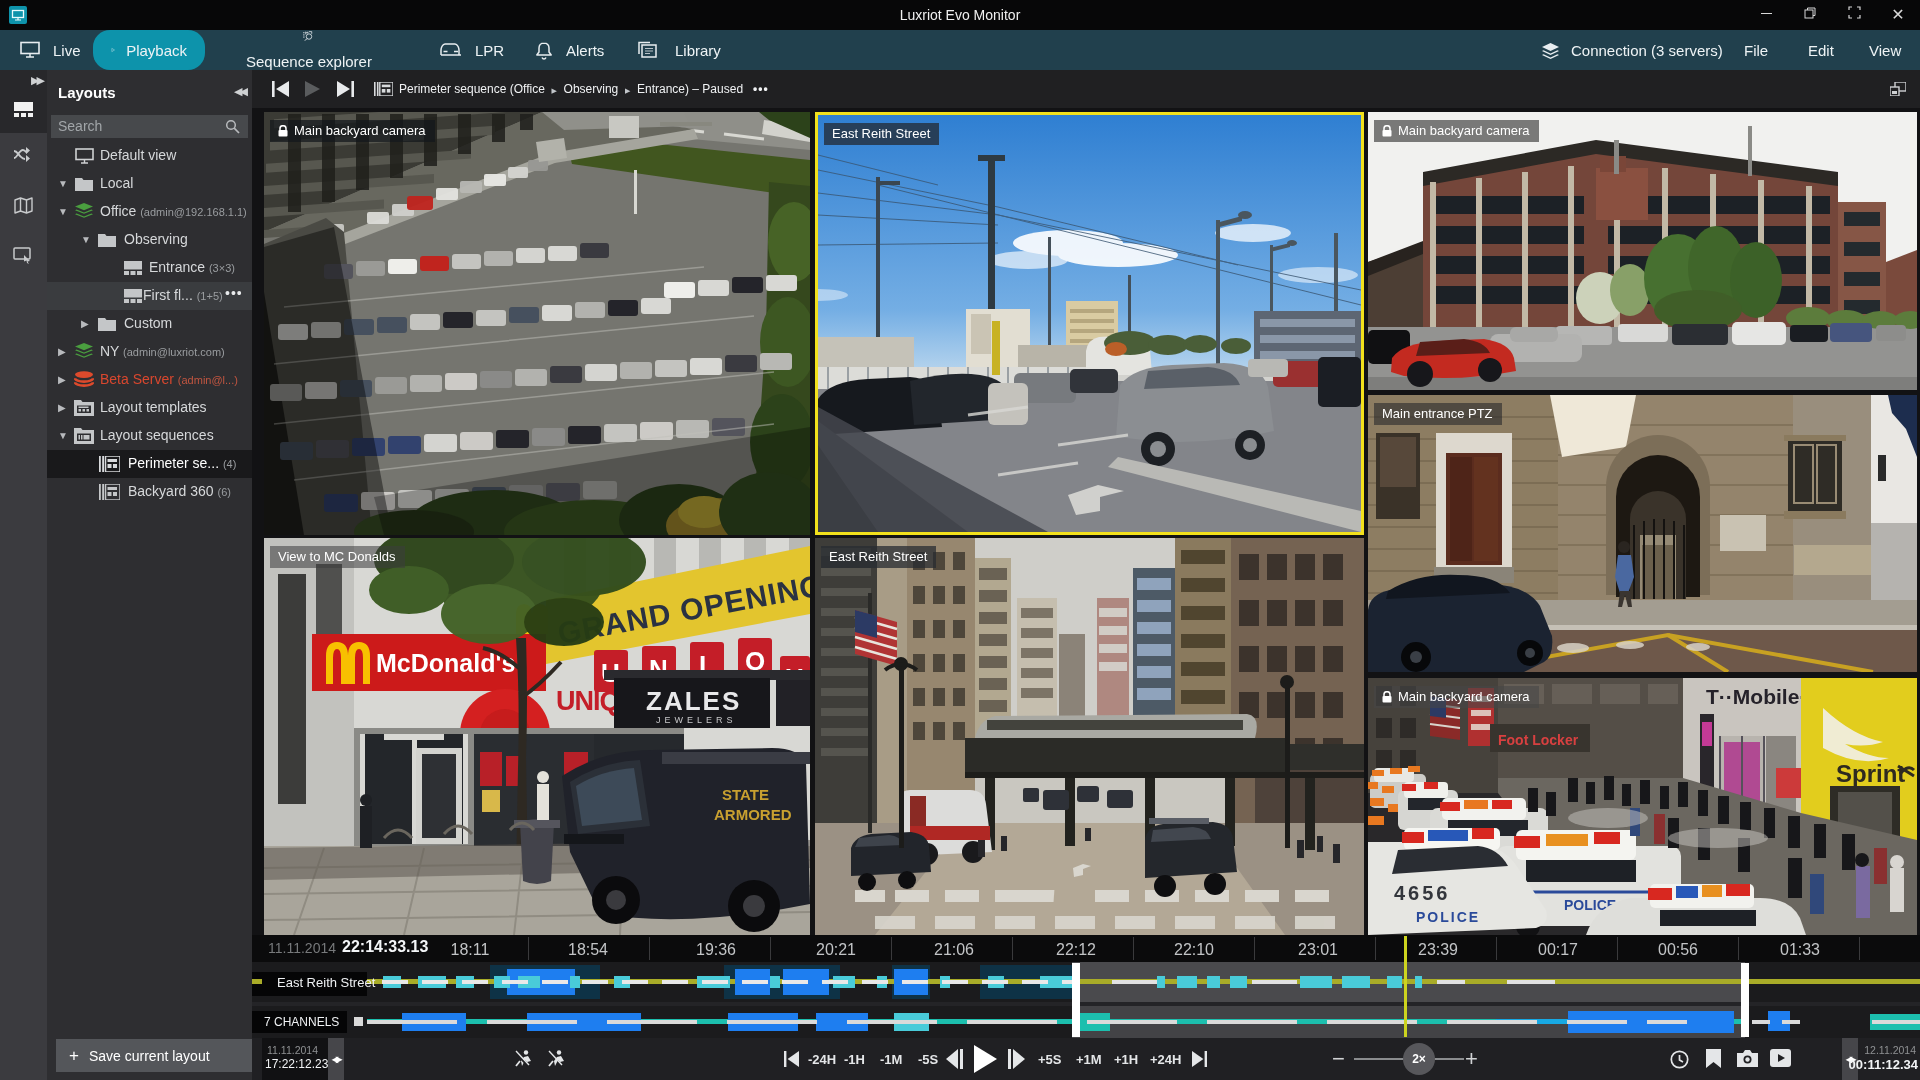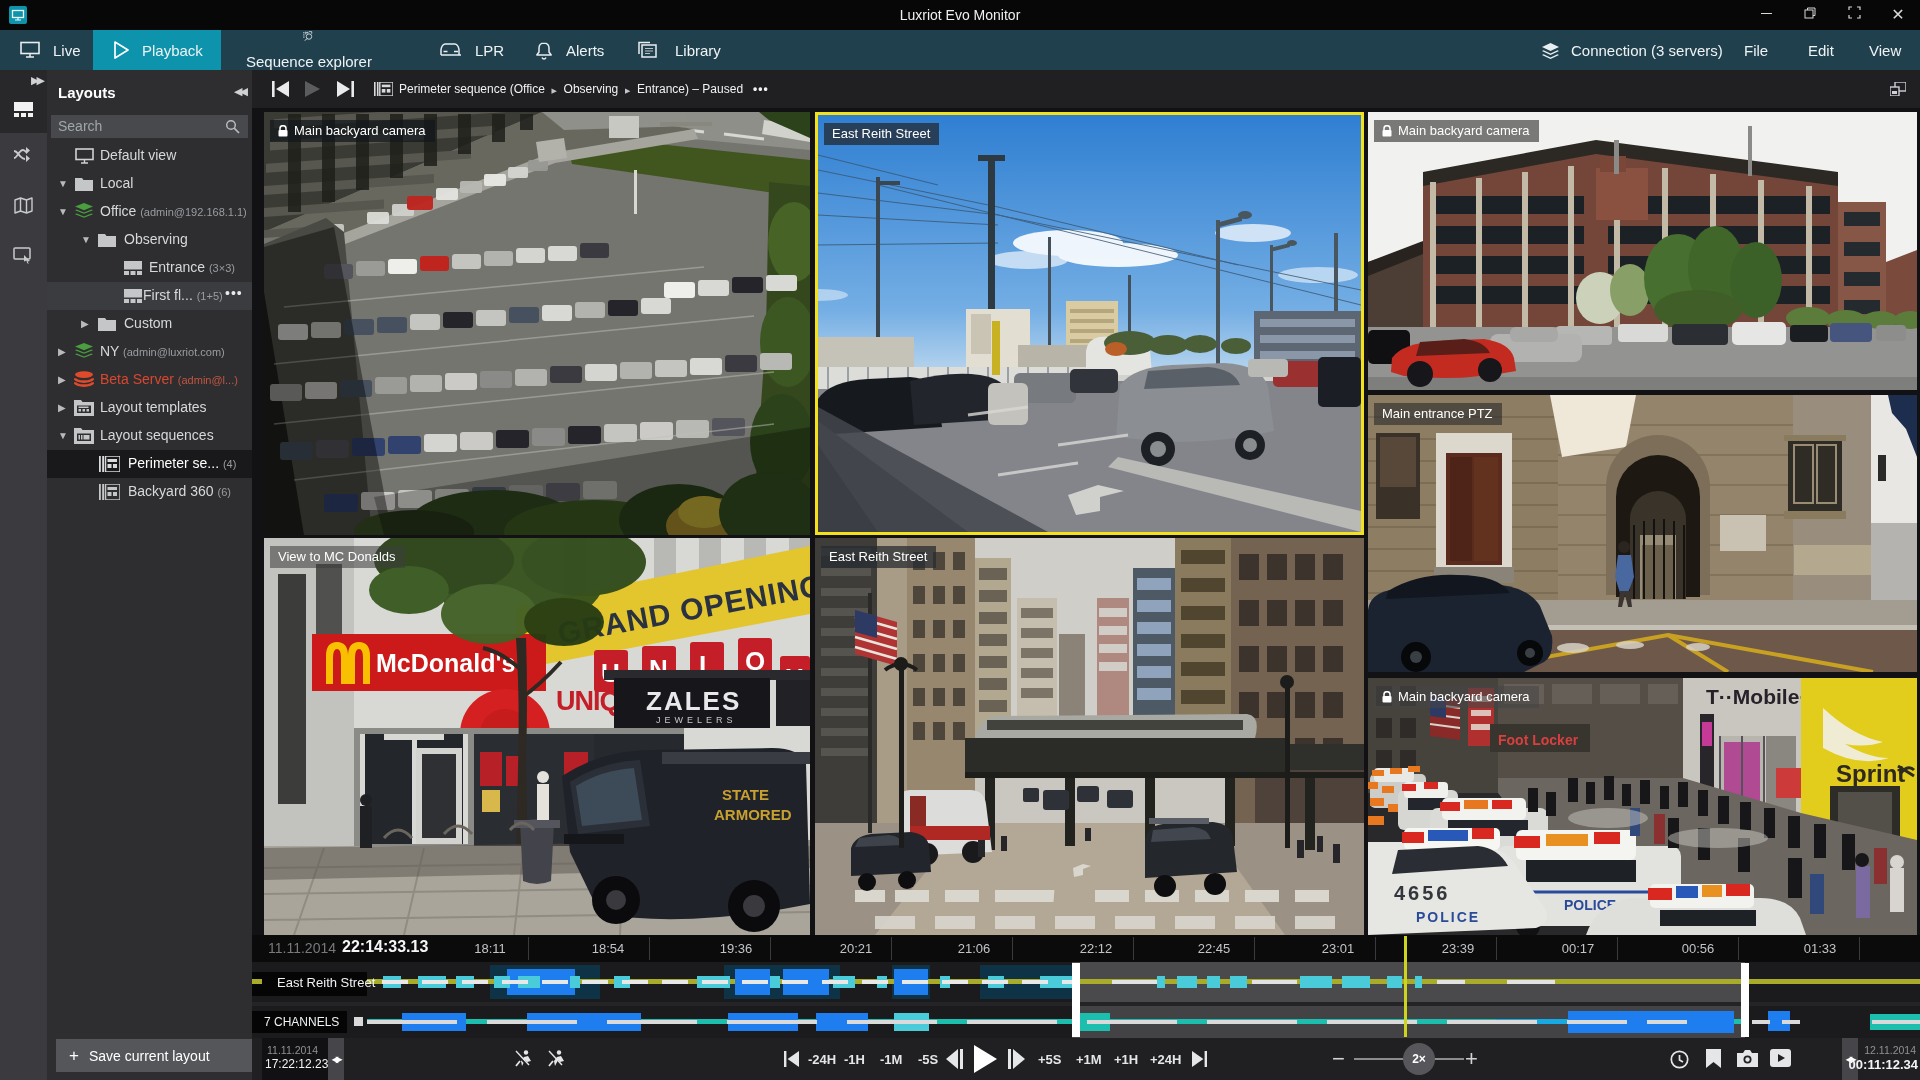--- a/index.html
+++ b/index.html
@@ -33,21 +33,21 @@
   .arr { position:absolute; top:9px; width:9px; height:9px; color:#b8babd; font-size:10px; line-height:9px; }
   #savebtn { position:absolute; left:9px; top:969px; width:196px; height:33px; background:#54565a; color:#fff; font-size:14px; line-height:33px; }
 
   
   #pbar { position:absolute; left:252px; top:70px; width:1668px; height:38px; background:#202022; }
   .tile { position:absolute; overflow:hidden; background:#333; }
   .cam-label { position:absolute; left:6px; top:8px; background:rgba(20,24,28,0.72); color:#fff; font-size:13px; padding:3px 9px 4px 8px; display:flex; align-items:center; gap:6px; z-index:5; }
 
   
   #ruler { position:absolute; left:252px; top:935px; width:1668px; height:27px; background:#0b0b0c; }
-  .ticklbl { position:absolute; top:6px; font-size:13px; color:#c2c4c6; transform:translateX(-50%);margin-left:20px; }
+  .ticklbl { position:absolute; top:6px; font-size:16px; color:#c2c4c6; transform:translateX(-50%); }
   .tickline { position:absolute; top:2px; width:1px; height:23px; background:#3a3a3c; }
   #row2 { position:absolute; left:252px; top:962px; width:1668px; height:40px; background:#1b1b1d; }
   #row3 { position:absolute; left:252px; top:1006px; width:1668px; height:32px; background:#1b1b1d; }
   #rowgap { position:absolute; left:252px; top:1002px; width:1668px; height:4px; background:#242427; }
   .seg { position:absolute; }
 
   
   #bbar { position:absolute; left:252px; top:1038px; width:1668px; height:42px; background:#202023; color:#d8dadc; }
   .bic { position:absolute; color:#e4e6e8; }
 </style>
@@ -73,21 +73,21 @@
 <div class="winbtn" style="right:0px; font-size:16px;">✕</div>
 
 <div id="navbar"></div>
 <div class="tab" style="left:0px;">
   <svg width="24" height="20" viewBox="0 0 24 20">
       <rect x="3" y="2.5" width="18" height="11" fill="none" stroke="#e8edf0" stroke-width="1.6"></rect>
       <path d="M12 13.5v3 M8 17h8" stroke="#e8edf0" stroke-width="1.5"></path>
     </svg>
   <span>Live</span>
 </div>
-<div class="tab sel" style="left:93px; width:128px;">
+<div class="tab sel" style="left:93px; width:112px;border-radius:17px;">
   <svg width="20" height="22" viewBox="0 0 20 22">
       <path d="M4 3l13 8-13 8z" fill="none" stroke="#fff" stroke-width="1.7" stroke-linejoin="round"></path>
     </svg>
   <span>Playback</span>
 </div>
 <div class="tab" style="left:228px;flex-direction:column;">
   <svg width="26" height="22" viewBox="0 0 26 22">
       <path d="M2 5h3M2 9h3M2 13h3" stroke="#e8edf0" stroke-width="1.4"></path>
       <path d="M7 3v5M11 3v3M7 5h4" stroke="#e8edf0" stroke-width="1.4" fill="none"></path>
       <circle cx="13" cy="12" r="5" fill="none" stroke="#e8edf0" stroke-width="1.5"></circle>
@@ -1190,21 +1190,21 @@
 
 <div id="ruler">
   <span class="abs" style="left:16px; top:5px; font-size:14px; color:#77797b;">11.11.2014</span>
   <span class="abs" style="left:90px; top:3px; font-size:16px; font-weight:bold; color:#f4f6f8;">22:14:33.13</span>
   <span class="ticklbl" style="left:218px;">18:11</span>
   <span class="ticklbl" style="left:336px;">18:54</span>
   <span class="ticklbl" style="left:464px;">19:36</span>
   <span class="ticklbl" style="left:584px;">20:21</span>
   <span class="ticklbl" style="left:702px;">21:06</span>
   <span class="ticklbl" style="left:824px;">22:12</span>
-  <span class="ticklbl" style="left:942px;">22:45</span>
+  <span class="ticklbl" style="left:942px;">22:10</span>
   <span class="ticklbl" style="left:1066px;">23:01</span>
   <span class="ticklbl" style="left:1186px;">23:39</span>
   <span class="ticklbl" style="left:1306px;">00:17</span>
   <span class="ticklbl" style="left:1426px;">00:56</span>
   <span class="ticklbl" style="left:1548px;">01:33</span>
   <div class="tickline" style="left:276px;"></div>
     <div class="tickline" style="left:397px;"></div>
     <div class="tickline" style="left:518px;"></div>
     <div class="tickline" style="left:639px;"></div>
     <div class="tickline" style="left:760px;"></div>

